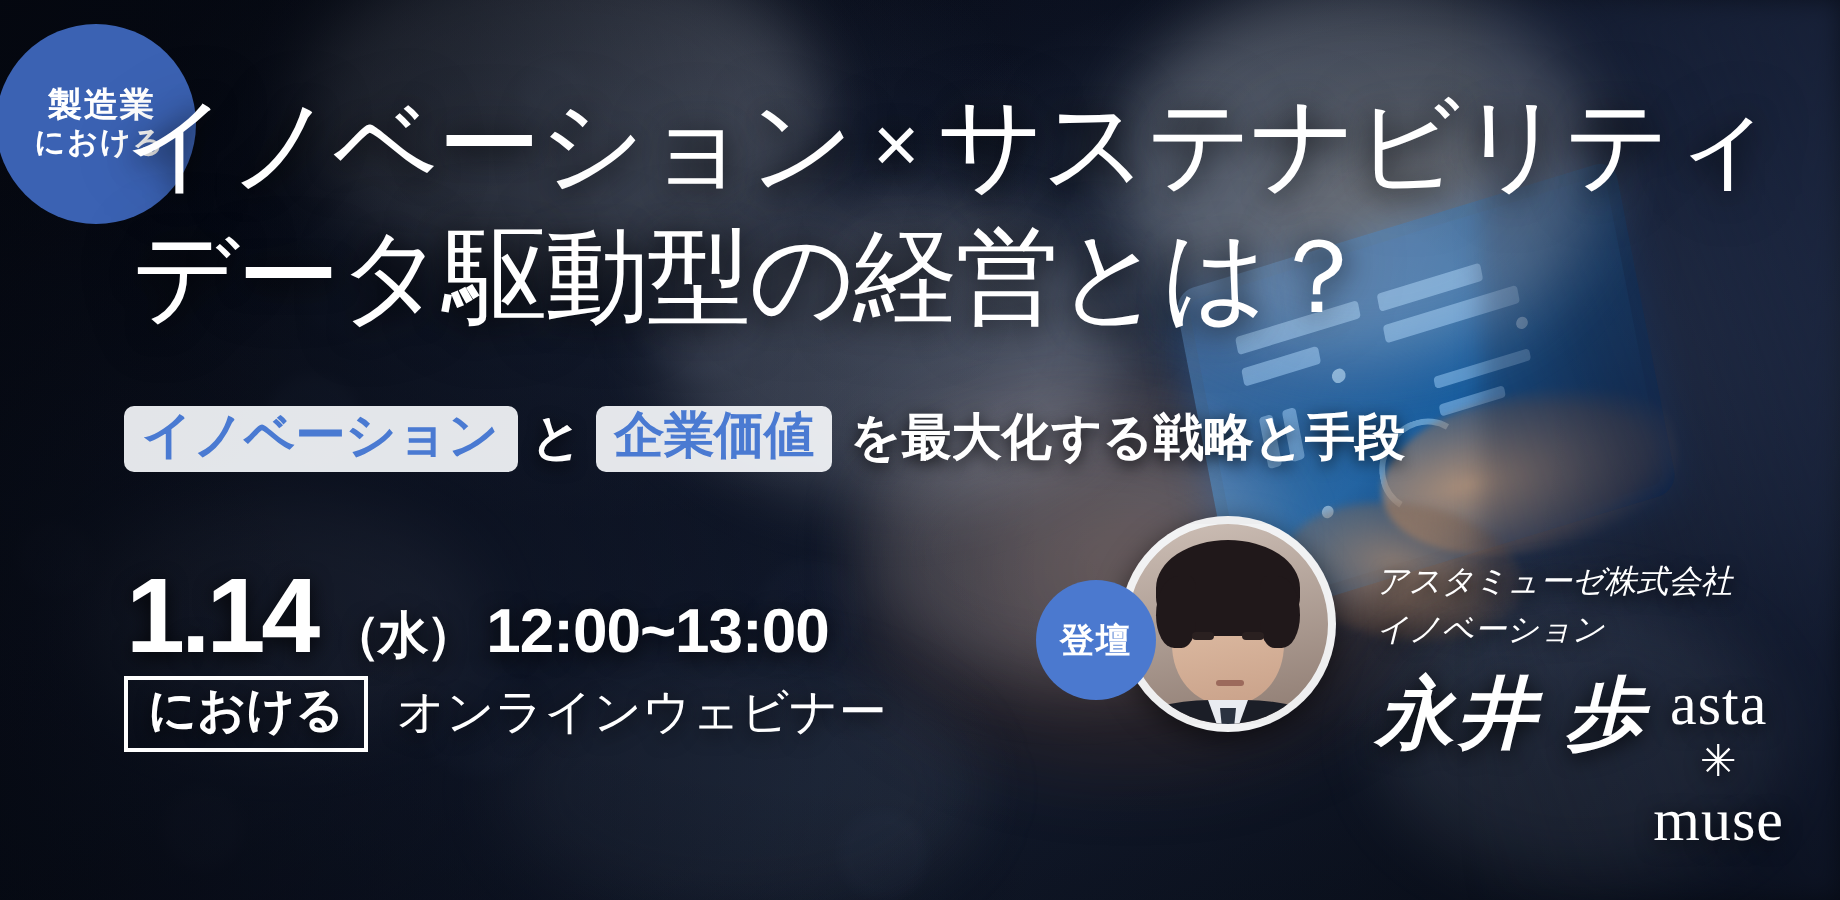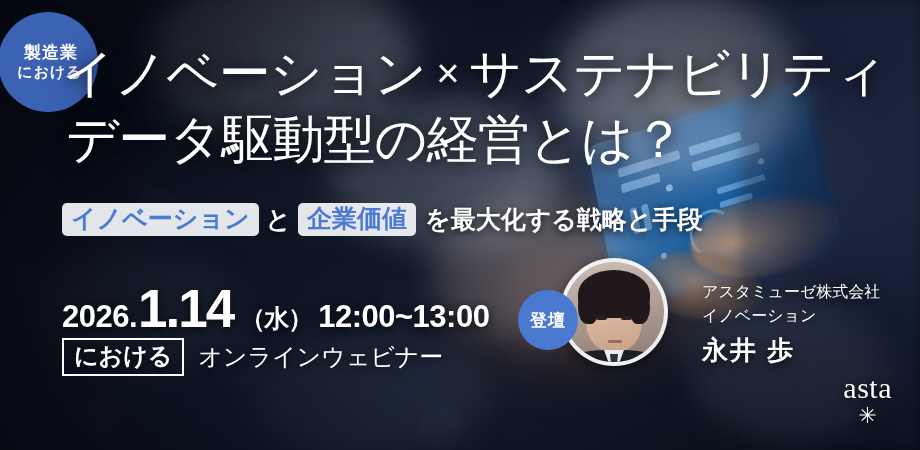--- a/index.html
+++ b/index.html
@@ -210,24 +210,24 @@
   }
   .face .tie{
     position:absolute; left:46px; top:92px; width:8px; height:20px; background:#2b3340;
     clip-path:polygon(0 0,100% 0,75% 100%,25% 100%);
   }
   .talk-badge{
     position:absolute; left:-24px; top:32px; width:60px; height:60px; border-radius:50%;
     background:#4b79cf; color:#fff; display:flex; align-items:center; justify-content:center;
     font-size:17px; font-weight:700; letter-spacing:1px; z-index:3;
   }
-  .spk-text{ position:absolute; left:160px; top:22px; color:#fff; white-space:nowrap; }
+  .spk-text{ position:absolute; left:146px; top:22px; color:#fff; white-space:nowrap;font-style:italic; }
   .spk-company{ font-size:16px; line-height:1.5; text-shadow:0 2px 8px rgba(0,0,0,.85); }
   .spk-role{ font-size:16px; line-height:1.5; text-shadow:0 2px 8px rgba(0,0,0,.85); }
-  .spk-name{ font-size:26px; font-weight:700; line-height:1.2; margin-top:7px; letter-spacing:2px;
+  .spk-name{ font-size:39px; font-weight:700; line-height:1.2; margin-top:7px; letter-spacing:2px;
              text-shadow:0 2px 10px rgba(0,0,0,.85); }
 
   
   .logo{
     position:absolute; right:28px; bottom:22px; color:#fff;
     font-family:"Liberation Serif", serif; font-size:30px; letter-spacing:.5px;
     display:flex; align-items:center; gap:1px;
     text-shadow:0 2px 10px rgba(0,0,0,.8);
     flex-direction:column;
   }
@@ -290,21 +290,20 @@
     </div>
 
     <div class="subtitle">
       <span class="chip">イノベーション</span>
       <span class="sub-plain">と</span>
       <span class="chip">企業価値</span>
       <span class="sub-plain sub-tail">を最大化する戦略と手段</span>
     </div>
 
     <div class="dateline">
-      <span class="d-year">2026.</span>
       <span class="d-big">1.14</span>
       <span class="d-dow">（水）</span>
       <span class="d-time">12:00~13:00</span>
     </div>
 
     <div class="freerow">
       <span class="free-box">における</span>
       <span class="free-label">オンラインウェビナー</span>
     </div>
 
@@ -327,16 +326,17 @@
       <div class="spk-text">
         <div class="spk-company">アスタミューゼ株式会社</div>
         <div class="spk-role">イノベーション</div>
         <div class="spk-name">永井 歩</div>
       </div>
     </div>
 
     <div class="logo">
       <span>asta</span>
       <span class="star">✳</span>
+      <span>muse</span>
     </div>
 
   </div>
 </div>
 
 </body></html>

